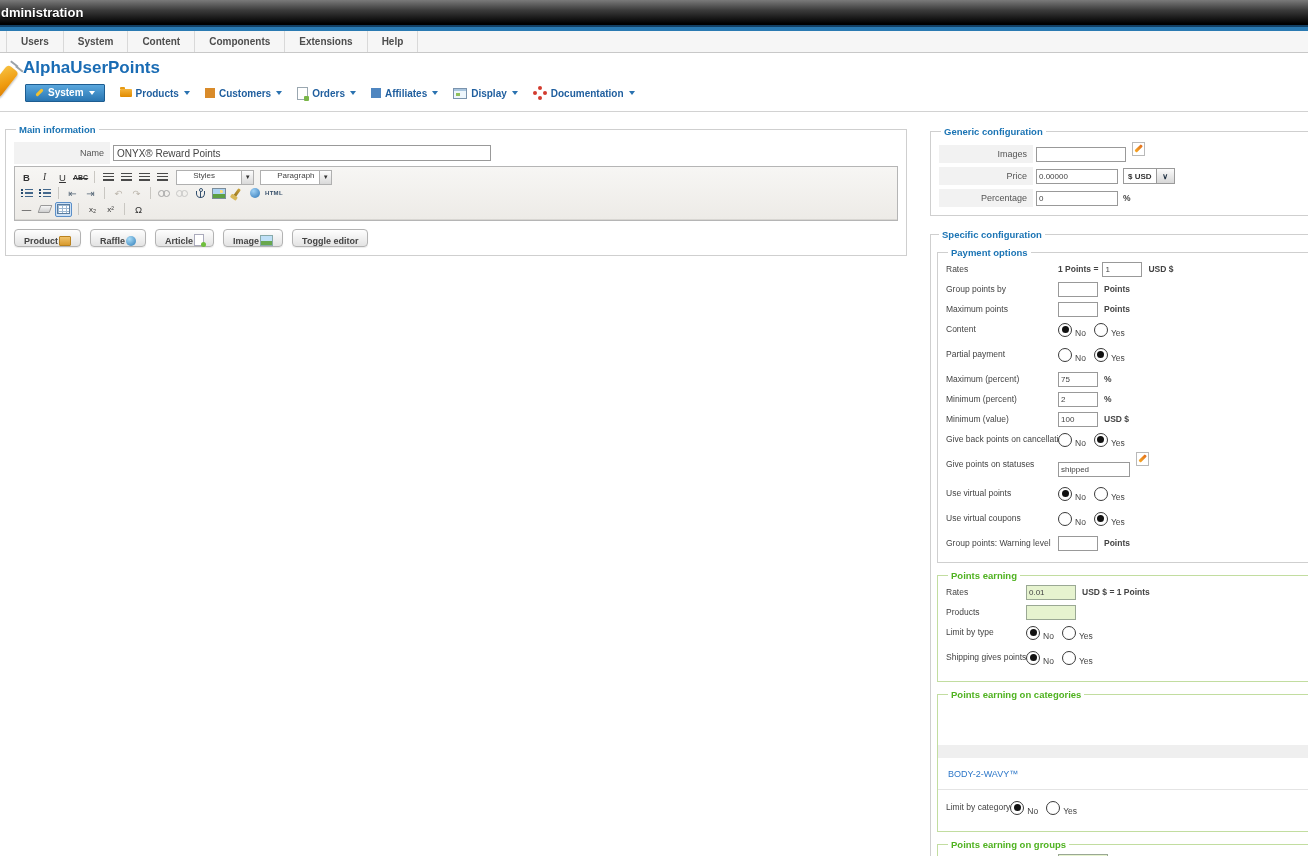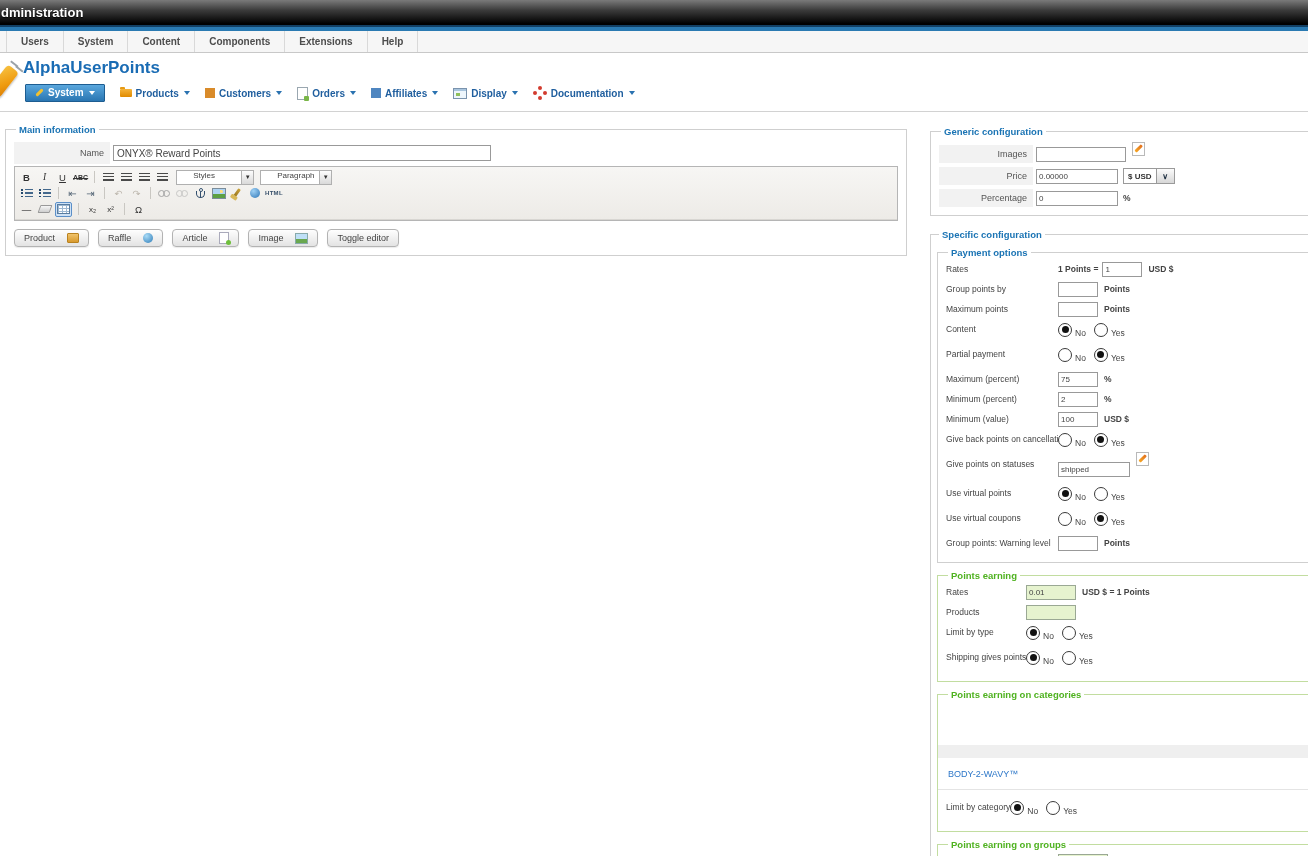--- a/index.html
+++ b/index.html
@@ -101,22 +101,22 @@
         font-size:8px;color:#444;justify-content:space-between;padding-left:16px;margin-left:3px}
   .tsel .arr{width:11px;height:13px;background:linear-gradient(#fdfdfd,#d9d9d9);border-left:1px solid #b0b0b0;
              display:flex;align-items:center;justify-content:center;font-size:6px;color:#333;margin-left:4px}
   .w-styles{width:60px}.w-para{width:54px}
   .edit-area{height:252px;background:#fff;padding:5px 7px;font-size:8.5px;color:#222}
   .pathbar{border-top:1px solid #ccc;height:13px;line-height:13px;padding:0 5px;color:#555;font-size:8.5px;
            background:#fcfcfc;position:relative}
   .grip{position:absolute;right:2px;bottom:1px;width:10px;height:10px;
         background:repeating-linear-gradient(135deg,transparent 0 2px,#aaa 2px 3px)}
   .btnrow{margin-top:8px;display:flex;gap:9px}
-  .btn{display:inline-flex;align-items:center;gap:12px;background:linear-gradient(#fefefe,#e3e3e3);
-       border:1px solid #b3b3b3;border-radius:4px;height:16px;padding:0 9px;font-weight:normal;color:#444;
+  .btn{display:inline-flex;align-items:flex-end;gap:1px;background:linear-gradient(#fefefe,#e3e3e3);
+       border:1px solid #b3b3b3;border-radius:4px;height:16px;padding:0 9px;font-weight:bold;color:#444;
        font-size:9px;box-shadow:0 1px 1px rgba(0,0,0,.08);cursor:default}
   .ic-product{width:10px;height:8px;background:linear-gradient(#f0c36b,#d89a2e);border:1px solid #b9821f;border-radius:1px}
   .ic-raffle{width:10px;height:10px;border-radius:50%;background:radial-gradient(circle at 35% 30%,#aadcf7,#2e7cb8)}
   .ic-article{width:8px;height:10px;background:#fff;border:1px solid #aab;position:relative}
   .ic-article::after{content:"";position:absolute;right:-3px;bottom:-2px;width:5px;height:5px;border-radius:50%;background:#6fbf3c}
   .ic-image2{width:11px;height:9px;border:1px solid #8aa;
      background:linear-gradient(to bottom,#bfe0f7 0 55%,#69a84f 55%)}
   
   .fs-generic{position:absolute;left:930px;top:14px;width:430px;box-sizing:border-box}
   .grow{display:flex;align-items:center;margin-top:4px;position:relative}

